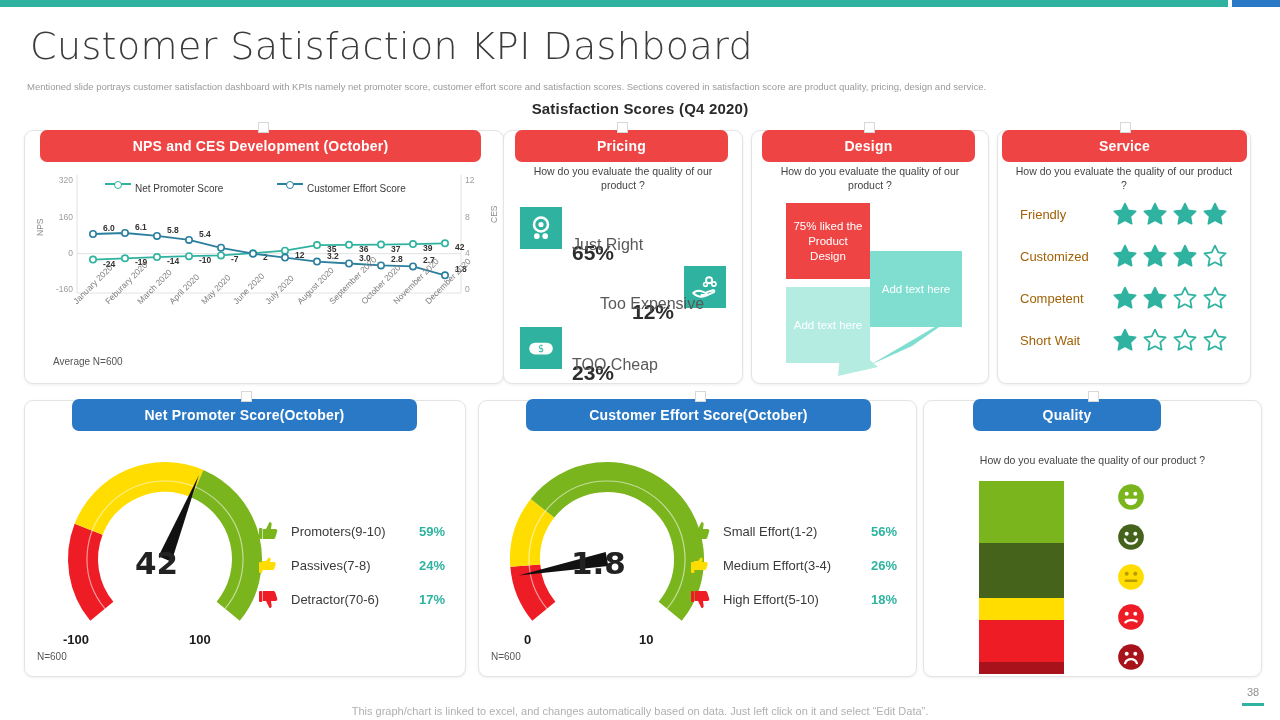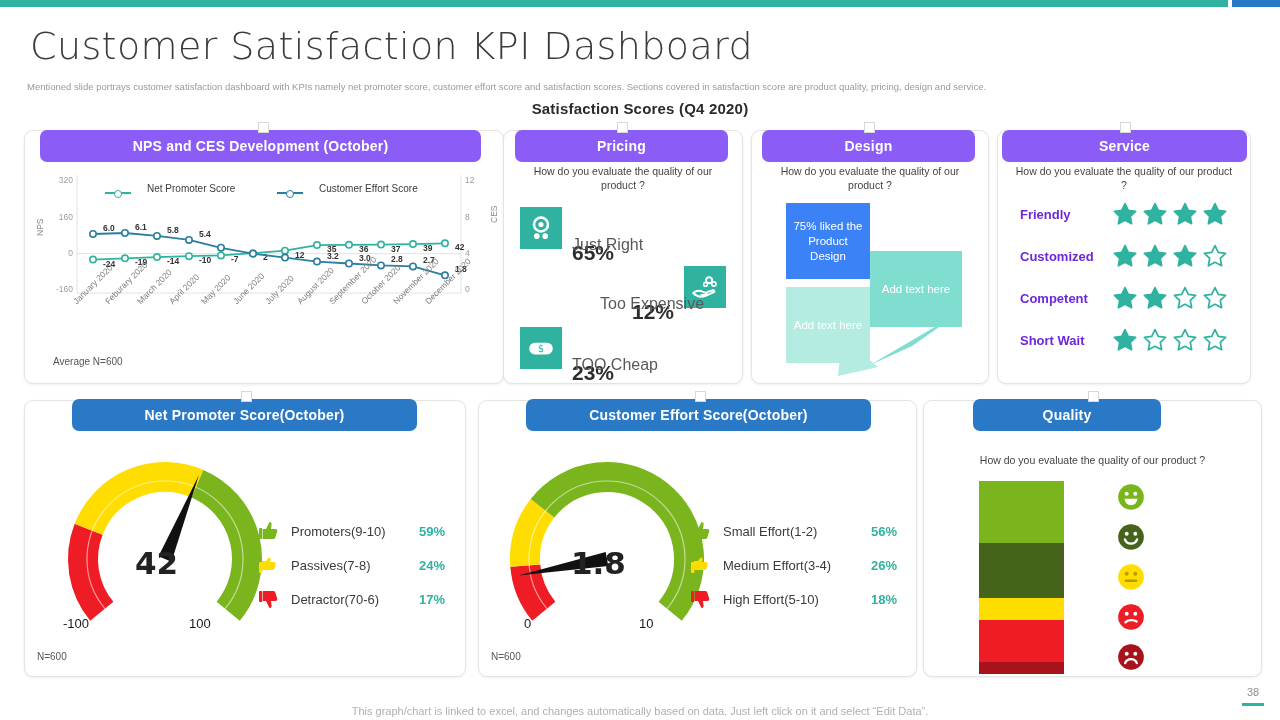--- a/index.html
+++ b/index.html
@@ -30,33 +30,33 @@
   }
 
   
   .card{position:absolute;background:#fff;border:1px solid #e4e4e4;border-radius:9px;
         box-shadow:0 1px 3px rgba(0,0,0,.07);}
   .ribbon{
     position:absolute;height:32px;border-radius:7px;color:#fff;
     font-size:14px;font-weight:bold;display:flex;align-items:center;justify-content:center;
     letter-spacing:.2px;text-align:center;
   }
-  .ribbon.teal{background:#8b5cf6;}
+  .ribbon.teal{background:#ef4444;}
   .ribbon.blue{background:#2a79c6;}
   .pin{position:absolute;width:9px;height:9px;background:#ffffff;border:1px solid #d8d8d8;}
   .q-text{position:absolute;text-align:center;font-size:10.5px;color:#444;line-height:14px;}
   .note{position:absolute;font-size:10px;color:#555;}
 
   
   #chart-card{left:24px;top:130px;width:478px;height:252px;}
   #chart-ribbon{left:40px;top:130px;width:441px;}
   #chart-pin{left:258px;top:122px;}
   .axis-name{position:absolute;font-size:8.5px;color:#8c8c8c;}
   .tick{position:absolute;font-size:8.5px;color:#9d9d9d;text-align:right;}
-  .legend-item{position:absolute;font-size:10px;color:#3b3b3b;display:flex;align-items:flex-end;gap:16px;}
+  .legend-item{position:absolute;font-size:10px;color:#3b3b3b;display:flex;align-items:flex-start;gap:4px;}
   .legend-line{display:inline-block;width:26px;height:0;border-top:2px solid #2fb3a0;position:relative;}
   .legend-line.ces{border-top-color:#2b7f9e;}
   .legend-line::after{content:"";position:absolute;left:9px;top:-4px;width:6px;height:6px;border-radius:50%;
     background:#fff;border:1.6px solid #2fb3a0;}
   .legend-line.ces::after{border-color:#2b7f9e;}
   .xlab{position:absolute;font-size:8.5px;color:#7d7d7d;transform-origin:left top;transform:rotate(-45deg);white-space:nowrap;}
 
   
   #pricing-card{left:503px;top:130px;width:238px;height:252px;}
   #pricing-ribbon{left:515px;top:130px;width:213px;}
@@ -70,36 +70,36 @@
 
   .icon-sq{position:absolute;background:#2fb3a0;display:flex;align-items:center;justify-content:center;}
   .big-pct{position:absolute;font-size:21px;font-weight:bold;color:#2d2d2d;margin-top:32px;}
   .sub-lbl{position:absolute;font-size:16px;color:#595959;}
 
   .bubble{position:absolute;}
   .bubble .body{position:absolute;left:0;top:0;width:100%;height:100%;display:flex;align-items:center;justify-content:center;
     color:#fff;font-size:11.5px;text-align:center;line-height:15px;padding:0 6px;box-sizing:border-box;}
 
   .svc-row{position:absolute;display:flex;align-items:center;}
-  .svc-label{font-size:13px;color:#6d28d9;width:92px;font-weight:bold;}
+  .svc-label{font-size:13px;color:#a16207;width:92px;}
   .stars{display:flex;gap:4px;}
 
   
   #nps-card{left:24px;top:400px;width:440px;height:275px;}
   #nps-ribbon{left:72px;top:399px;width:345px;}
   #nps-pin{left:241px;top:391px;}
   #ces-card{left:478px;top:400px;width:437px;height:275px;}
   #ces-ribbon{left:526px;top:399px;width:345px;}
   #ces-pin{left:695px;top:391px;}
   #quality-card{left:923px;top:400px;width:337px;height:275px;}
   #quality-ribbon{left:973px;top:399px;width:188px;}
   #quality-pin{left:1088px;top:391px;}
 
   .gauge-val{position:absolute;font-weight:bold;color:#222;font-family:"DejaVu Sans", sans-serif;}
-  .gauge-end{position:absolute;font-size:13px;font-weight:normal;color:#1a1a1a;}
+  .gauge-end{position:absolute;font-size:13px;font-weight:bold;color:#1a1a1a;margin-top:16px;}
   .lg-row{position:absolute;display:flex;align-items:center;}
   .lg-txt{font-size:13px;color:#3a3a3a;}
   .lg-pct{font-size:13px;font-weight:bold;color:#2fb3a0;}
 
   .footer{
     position:absolute;left:0;top:705px;width:1280px;text-align:center;
     font-size:11px;color:#b0b0b0;
   }
   .pageno{position:absolute;right:14px;top:686px;font-size:11px;color:#8f8f8f;text-align:center;width:26px;}
   .pageno .bar{position:absolute;left:2px;top:17px;width:22px;height:3px;background:#2fb3a0;}
@@ -251,21 +251,21 @@
 
 <div class="card" id="design-card">
   <div class="q-text" style="left:14px;top:33px;width:208px;">How do you evaluate the quality of our product ?</div>
 
   <svg width="236" height="252" style="position:absolute;left:0;top:0;">
     <polygon points="118,120 156,165 120,170" fill="#7fded0"></polygon>
     <polygon points="210,180 160,215 118,234" fill="#7fded0"></polygon>
     <polygon points="90,205 126,236 86,245" fill="#b4ece2"></polygon>
   </svg>
 
-  <div class="bubble" style="left:34px;top:72px;width:84px;height:76px;background:#3b82f6;">
+  <div class="bubble" style="left:34px;top:72px;width:84px;height:76px;background:#ef4444;">
     <div class="body">75% liked the Product Design</div>
   </div>
   <div class="bubble" style="left:118px;top:120px;width:92px;height:76px;background:#7fded0;">
     <div class="body">Add text here</div>
   </div>
   <div class="bubble" style="left:34px;top:156px;width:84px;height:76px;background:#b4ece2;">
     <div class="body">Add text here</div>
   </div>
 </div>
 <div class="ribbon teal" id="design-ribbon">Design</div>

